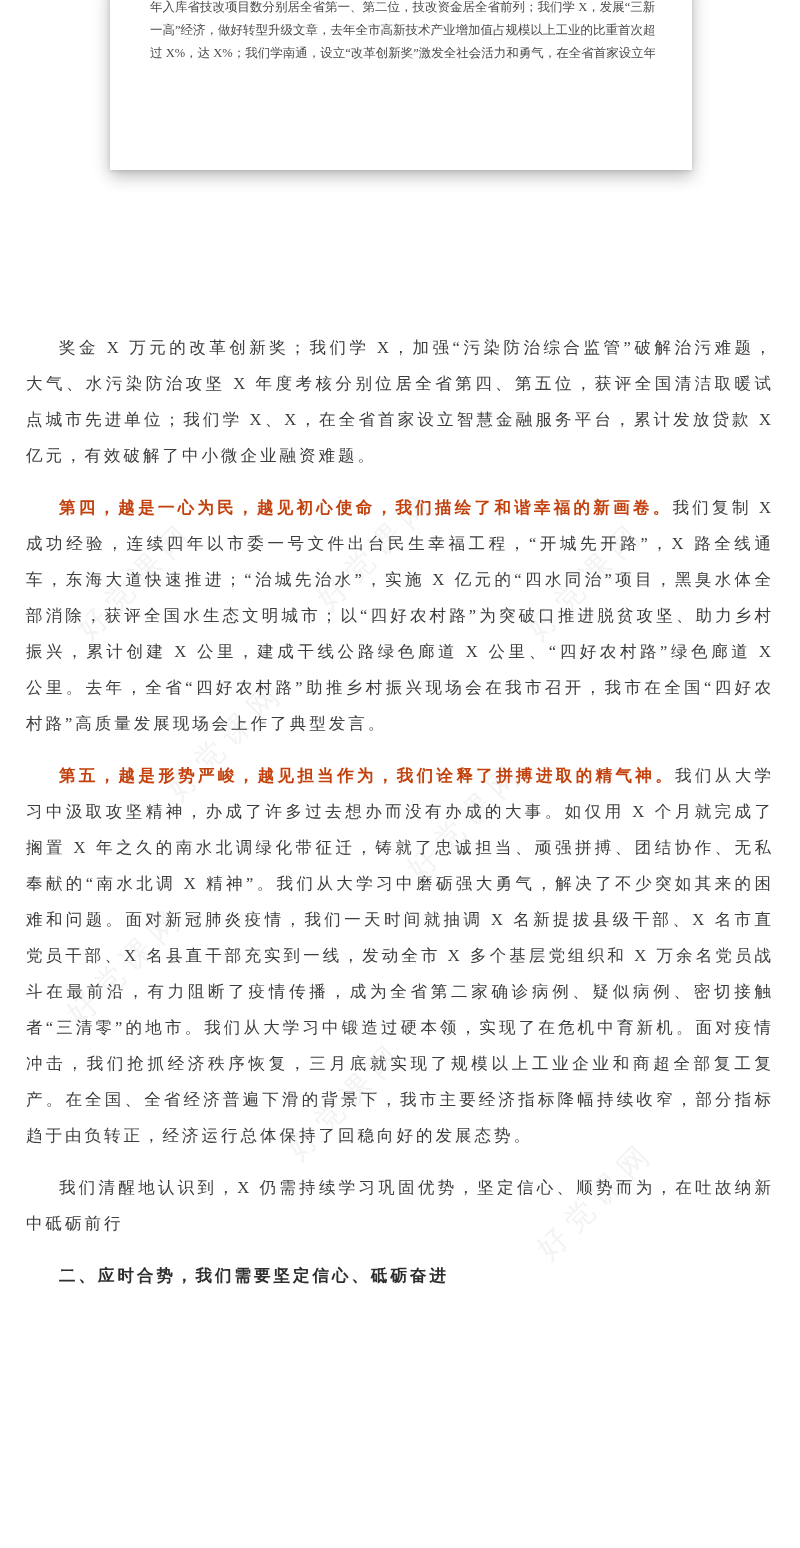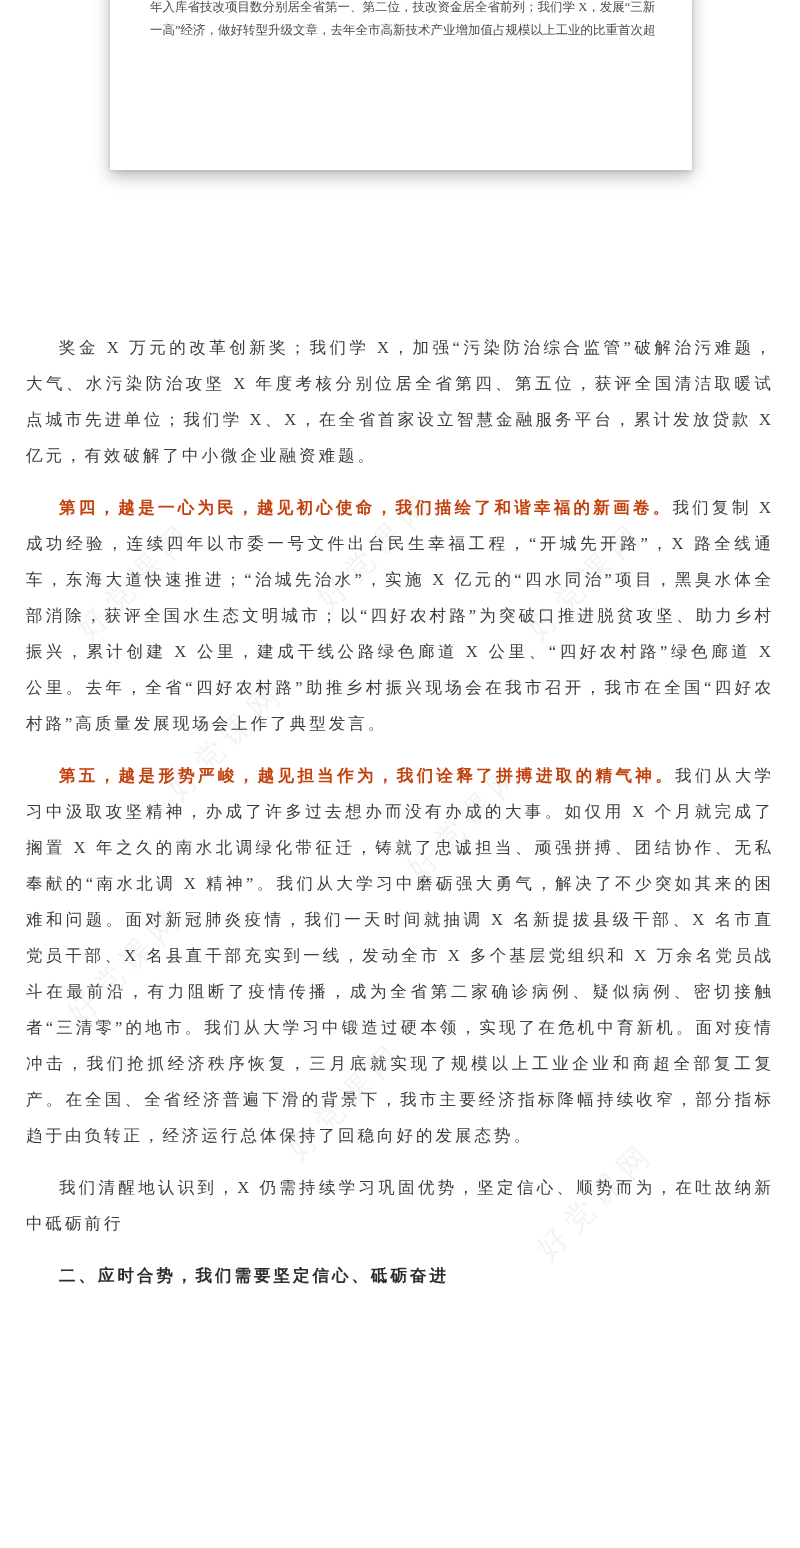--- a/index.html
+++ b/index.html
@@ -92,20 +92,21 @@
   .footer .pages { margin-right: 42px; font-family: Liberation Mono, monospace; }
 </style>
 </head>
 <body>
 
 <div class="screen">
 
   <div class="preview-card">
     <div class="card-line">年入库省技改项目数分别居全省第一、第二位，技改资金居全省前列；我们学 X，发展“三新</div>
     <div class="card-line">一高”经济，做好转型升级文章，去年全市高新技术产业增加值占规模以上工业的比重首次超</div>
+    <div class="card-line">过 X%，达 X%；我们学南通，设立“改革创新奖”激发全社会活力和勇气，在全省首家设立年</div>
   </div>
 
   <div>
     <div class="wm" style="left:60px;  top:560px;">好党课网</div>
     <div class="wm" style="left:300px; top:530px;">好党课网</div>
     <div class="wm" style="left:510px; top:560px;">好党课网</div>
     <div class="wm" style="left:150px; top:720px;">好党课网</div>
     <div class="wm" style="left:390px; top:800px;">好党课网</div>
     <div class="wm" style="left:50px;  top:945px;">好党课网</div>
     <div class="wm" style="left:270px; top:1080px;">好党课网</div>

